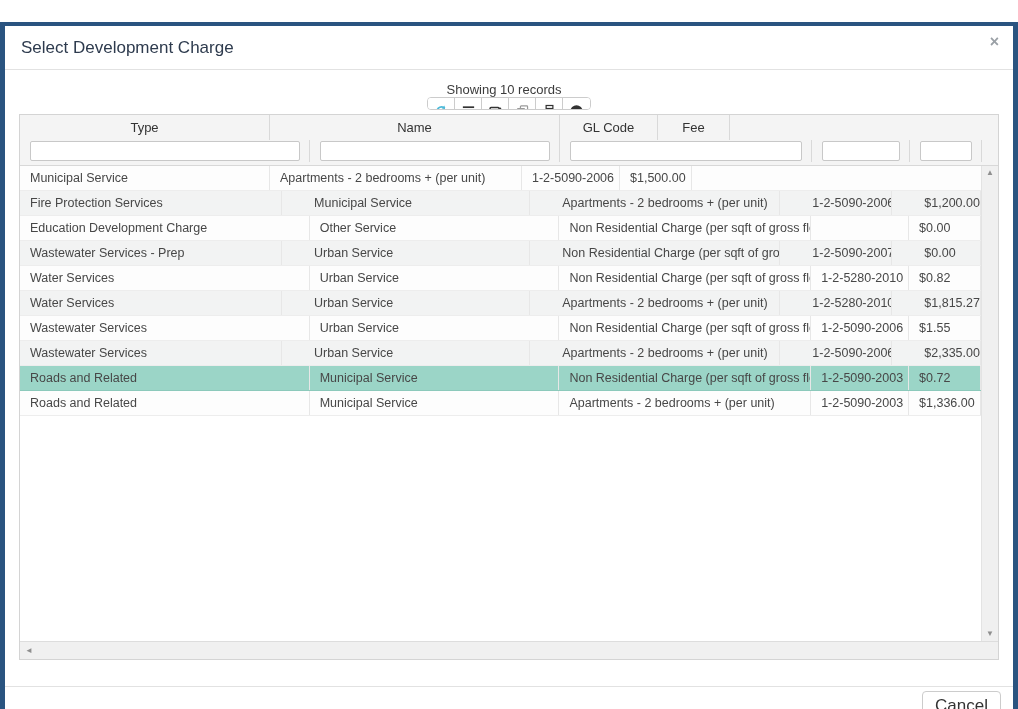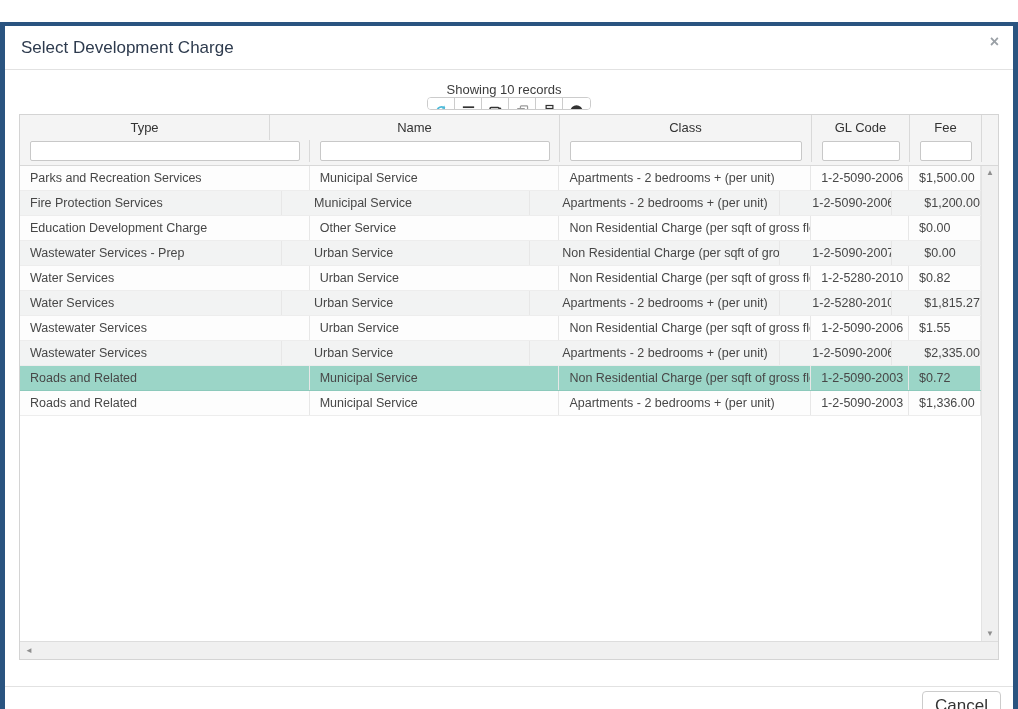--- a/index.html
+++ b/index.html
@@ -178,21 +178,20 @@
             </span>
           </button>
         </div>
     </div>
 
     <div class="grid">
       <div class="grid-head" id="grid-head">
           <div class="hrow">
             <div class="hcell c-type">Type</div>
             <div class="hcell c-name">Name</div>
-            <div class="hcell c-class">Class</div>
             <div class="hcell c-gl">GL Code</div>
             <div class="hcell c-fee">Fee</div>
             <div class="hcell c-fill"></div>
           </div>
           <div class="frow">
             <div class="fcell c-name">
               <input type="text" class="in-name" style="">
             </div>
             <div class="fcell c-type">
               <input type="text" class="in-type" style="">
@@ -205,21 +204,20 @@
             </div>
             <div class="fcell c-fee">
               <input type="text" class="in-fee" style="">
             </div>
             <div class="fcell c-fill"></div>
           </div>
         </div>
       <div class="grid-body">
         <div class="rows" id="grid-rows">
             <div class="grid-row">
-              <div class="cell c-name">Parks and Recreation Services</div>
               <div class="cell c-type">Municipal Service</div>
               <div class="cell c-class">Apartments - 2 bedrooms + (per unit)</div>
               <div class="cell c-gl">1-2-5090-2006</div>
               <div class="cell c-fee">$1,500.00</div>
             </div>
             <div class="grid-row alt">
               <div class="cell c-name">Fire Protection Services</div>
               <div class="cell c-type">Municipal Service</div>
               <div class="cell c-class">Apartments - 2 bedrooms + (per unit)</div>
               <div class="cell c-gl">1-2-5090-2006</div>

